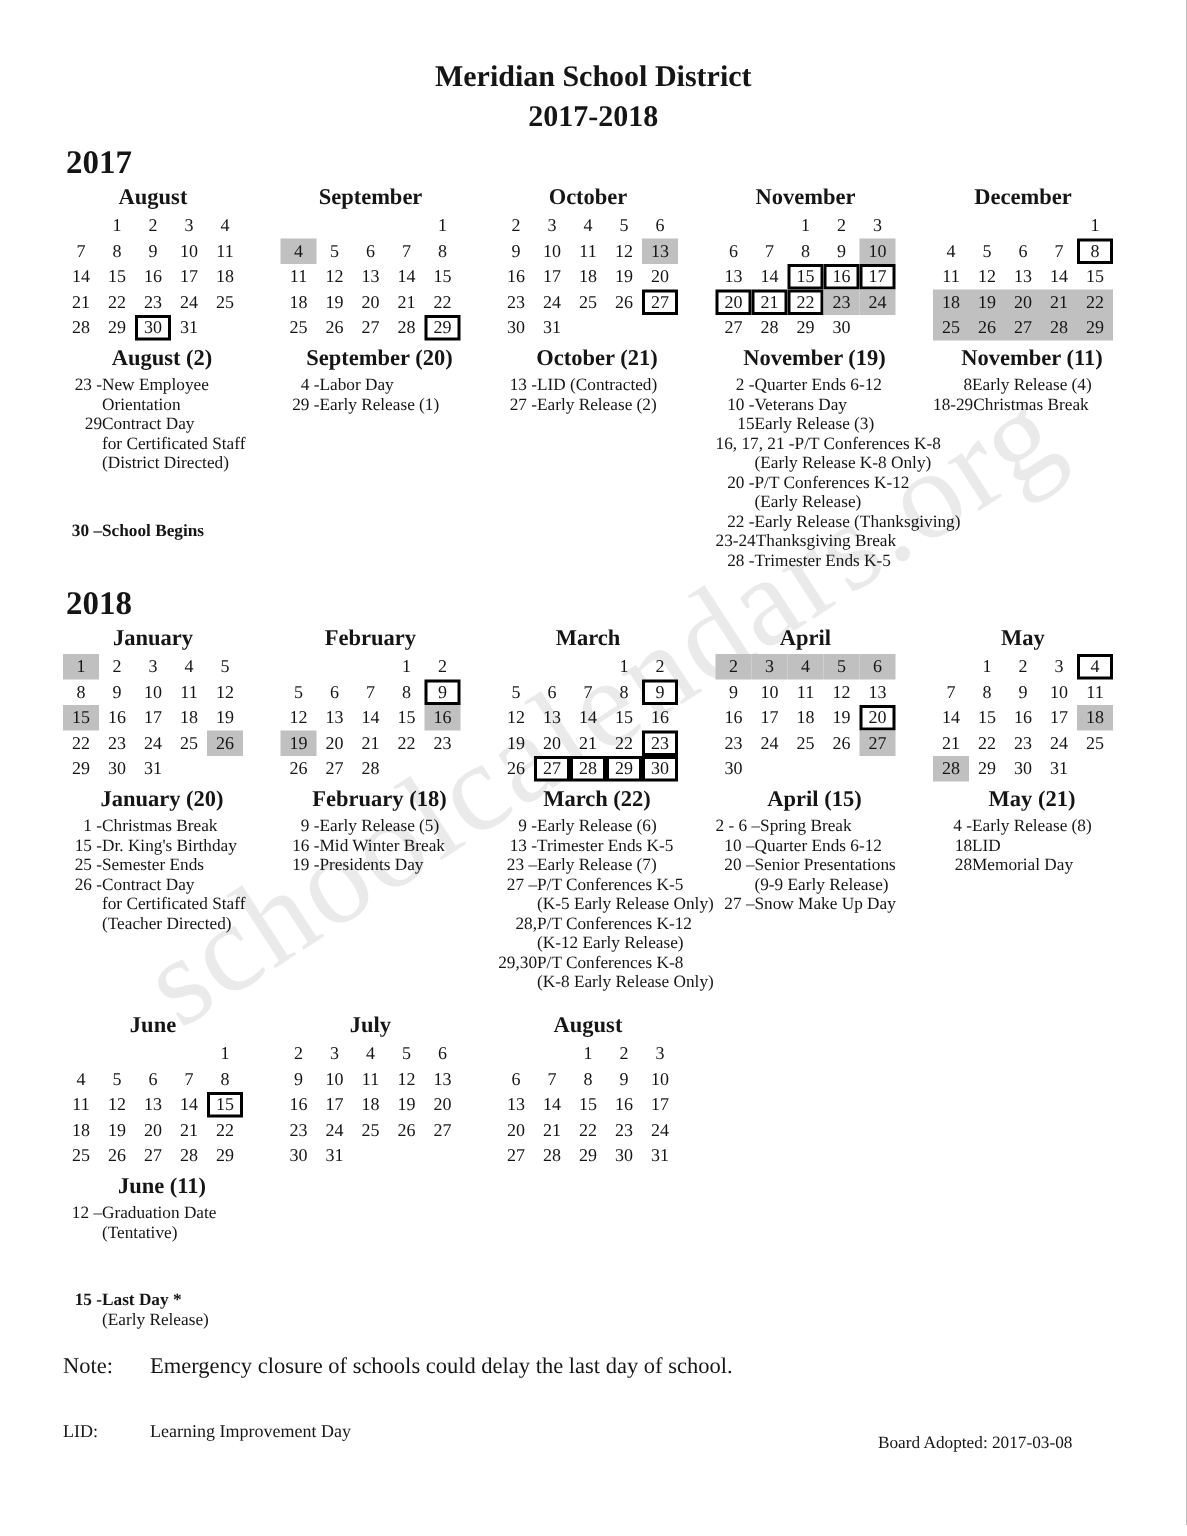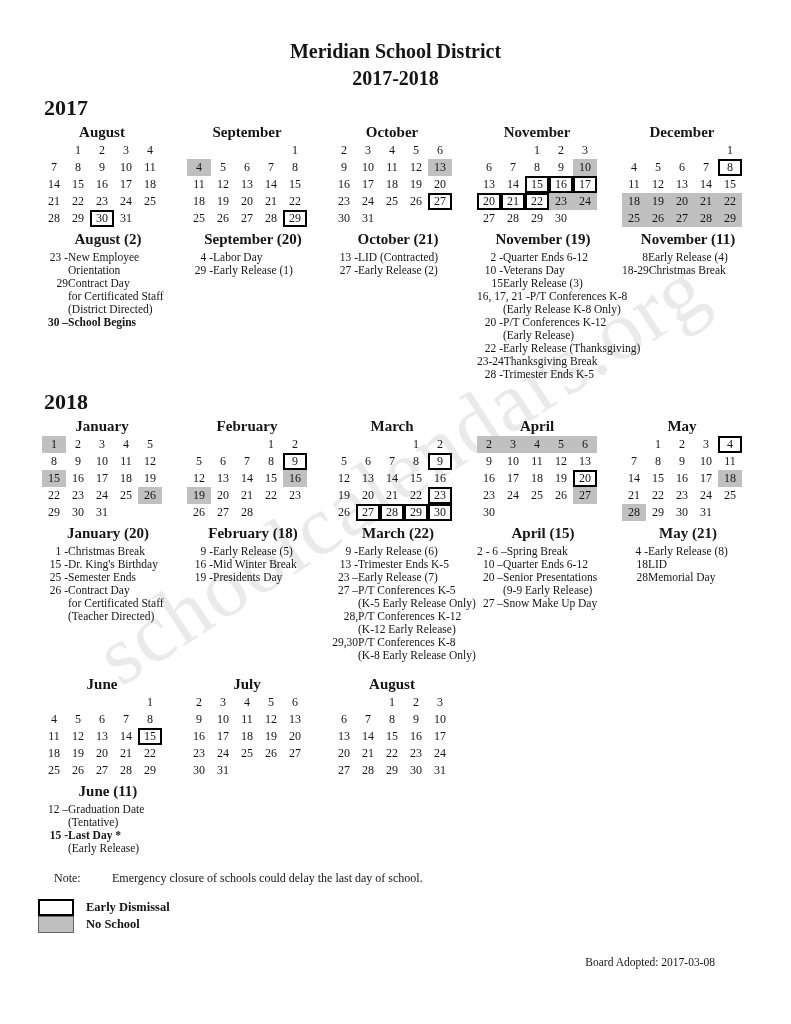--- a/index.html
+++ b/index.html
@@ -16,24 +16,24 @@
   .cal-grid{ display:grid;grid-template-columns:repeat(5,24px); }
   .cal-cell{
     width:24px;height:17px;box-sizing:border-box;display:flex;align-items:center;justify-content:center;
     font-size:12px;
   }
   .cal-cell.shaded{ background:var(--shaded,#c0c0c0); }
   .cal-cell.boxed{ border:2px solid #000;background:#fff; }
   .note-title{ font-size:15px;font-weight:bold;width:132px;text-align:center;margin-top:4px;height:20px;white-space:nowrap; }
   .note-line{ display:flex;font-size:11.5px;line-height:13px;white-space:nowrap;text-align:right; }
   .note-line .nd{ min-width:26px;flex:none; }
-  .note-line.bold{ font-weight:bold; }
+  .note-line.bold{ font-weight:bold;margin-top:32px; }
   .sec{ margin-bottom:8px; }
   .sec3{ margin-top:14px; }
-  .footer-note{ display:flex;font-size:12px;margin-top:16px;margin-left:12px; }
+  .footer-note{ display:flex;font-size:15px;margin-top:16px; }
   .footer-note .flabel{ width:58px;flex:none; }
   .footer-lid{ display:flex;font-size:12px;margin-top:27px; }
   .footer-lid .flabel{ width:58px;flex:none; }
   .legend{ margin-top:13px;margin-left:-4px; }
   .legend-row{ display:flex;align-items:center;height:17px; }
   .legend-swatch{ width:36px;height:17px;box-sizing:border-box;flex:none; }
   .legend-swatch.boxed{ border:2px solid #000;background:#fff; }
   .legend-swatch.shaded{ background:var(--shaded,#c0c0c0);border:1px solid #666; }
   .legend-label{ font-weight:bold;font-size:12.5px;margin-left:12px; }
   .board-adopted{ position:absolute;right:76px;bottom:56px;font-size:11.5px;z-index:2; }
@@ -680,28 +680,22 @@
             </div>
           </div>
         </div>
       </div>
 
     <div class="footer-note">
       <div class="flabel">Note:</div>
       <div>Emergency closure of schools could delay the last day of school.</div>
     </div>
 
-
-    <div class="legend">
-      <div class="legend-row">
-        <div class="legend-swatch boxed"></div>
-        <div class="legend-label">Early Dismissal</div>
-      </div>
-      <div class="legend-row">
-        <div class="legend-swatch shaded"></div>
-        <div class="legend-label">No School</div>
-      </div>
+    <div class="footer-lid">
+      <div class="flabel">LID:</div>
+      <div>Learning Improvement Day</div>
     </div>
+
   </div>
 
   <div class="board-adopted">Board Adopted: 2017-03-08</div>
 
 </div>
 
 </body></html>

